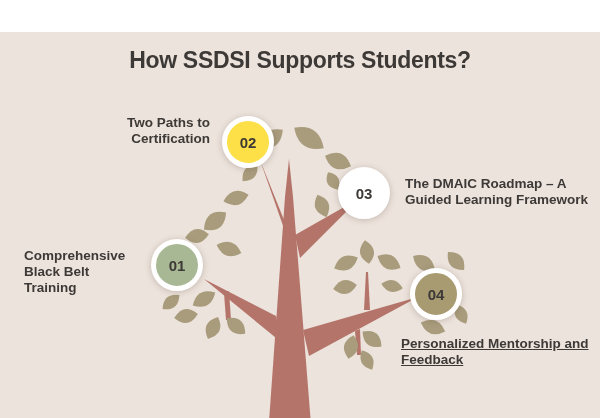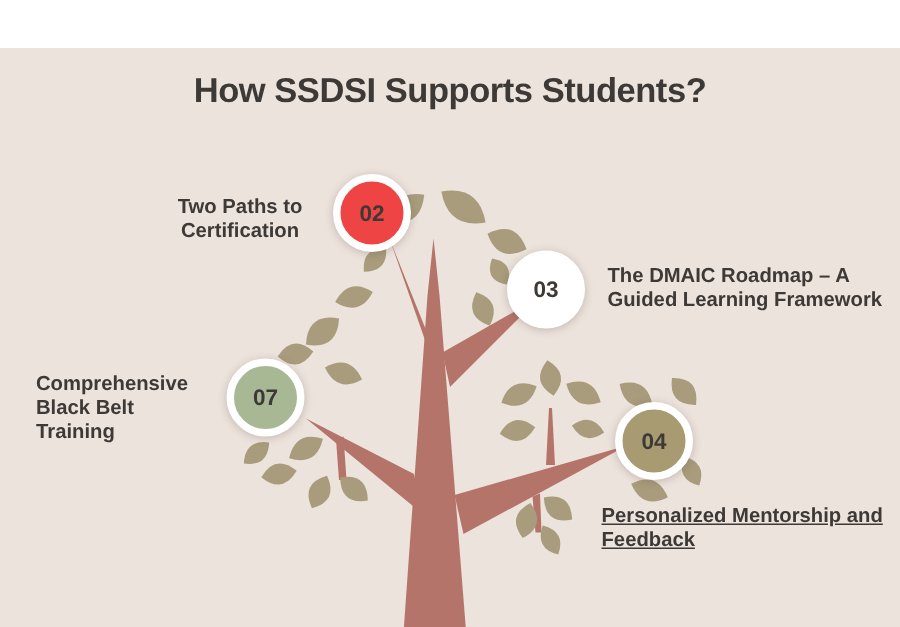--- a/index.html
+++ b/index.html
@@ -13,21 +13,21 @@
   .badge{position:absolute;width:42px;height:42px;border-radius:50%;
          border:5px solid var(--ring,#ffffff);display:flex;align-items:center;justify-content:center;
          box-shadow:0 1px 6px rgba(90,70,60,.28);}
   .badge span{font-size:15px;font-weight:700;color:var(--text,#3d3936);}
   .label{position:absolute;font-size:13.5px;font-weight:700;line-height:16px;color:var(--text,#3d3936);}
   .b01{left:151px;top:207px;}
   .b02{left:222px;top:84px;}
   .b03{left:338px;top:135px;}
   .b04{left:410px;top:236px;}
   .l01{left:24px;top:216px;width:118px;text-align:left;}
-  .l02{right:390px;top:98px;width:100px;text-align:center;}
+  .l02{right:390px;top:83px;width:100px;text-align:right;}
   .l03{left:405px;top:144px;width:190px;text-align:left;}
   .l04{left:401px;top:304px;width:192px;text-align:left;text-decoration:underline;}
 </style>
 </head>
 <body>
 
 <div class="stage" style="--bg: #ece3dc; --text: #3d3936; --trunk: #b4746a; --leaves: #a89c7c; --ring: #ffffff;">
 
   <svg class="tree" viewBox="0 0 600 418" aria-hidden="true">
     <g>
@@ -69,25 +69,25 @@
         <path d="M-11,0 Q0,-12 11,0 Q0,12 -11,0 Z" transform="translate(461 282) rotate(62)" class="leaf"></path>
         <path d="M-12,0 Q0,-14 12,0 Q0,14 -12,0 Z" transform="translate(351 315) rotate(-78)" class="leaf"></path>
         <path d="M-12,0 Q0,-14 12,0 Q0,14 -12,0 Z" transform="translate(372 307) rotate(38)" class="leaf"></path>
         <path d="M-11,0 Q0,-12 11,0 Q0,12 -11,0 Z" transform="translate(367 328) rotate(62)" class="leaf"></path>
       </g>
   </svg>
 
   <h1 class="title">How SSDSI Supports Students?</h1>
 
   <div class="badge b01" style="background: rgb(169, 184, 148);">
-    <span>07</span>
+    <span>01</span>
   </div>
   <div class="label l01">Comprehensive Black Belt Training</div>
 
-  <div class="badge b02" style="background: #ef4444;">
+  <div class="badge b02" style="background: #fde047;">
     <span>02</span>
   </div>
   <div class="label l02">Two Paths to Certification</div>
 
   <div class="badge b03" style="background: #ffffff;">
     <span>03</span>
   </div>
   <div class="label l03">The DMAIC Roadmap – A Guided Learning Framework</div>
 
   <div class="badge b04" style="background: rgb(168, 154, 113);">

